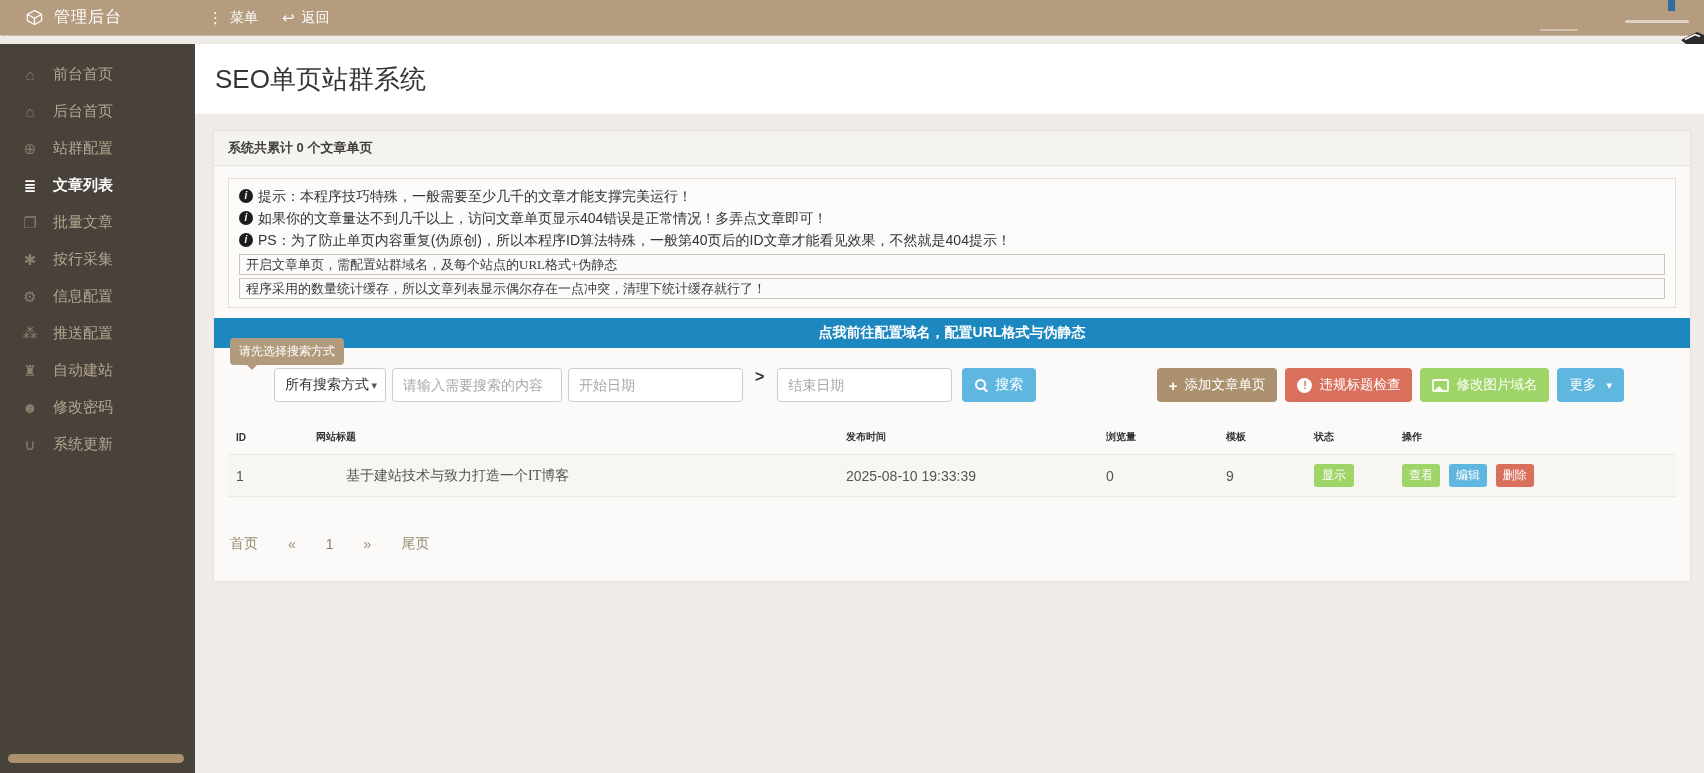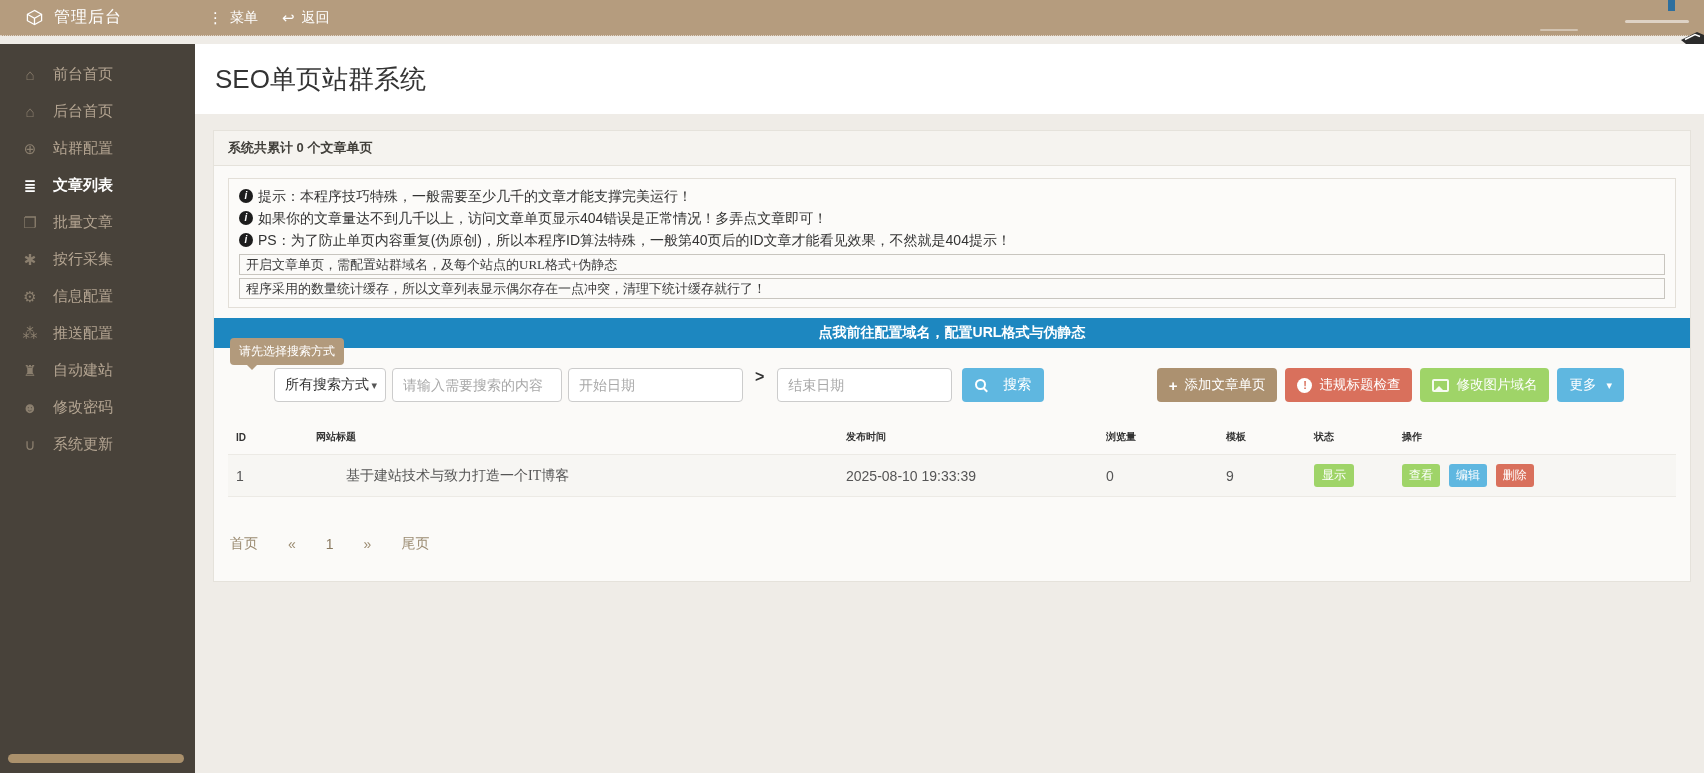--- a/index.html
+++ b/index.html
@@ -67,21 +67,21 @@
     padding:0 8px 0 10px;font-size:14px;color:#333;cursor:pointer;flex:none;}
   .sel .caret{font-size:11px;color:#555;}
   .inp{height:34px;border:1px solid #ccc;border-radius:4px;background:#fff;
     padding:0 10px;font-size:14px;color:#333;margin-left:6px;outline:none;
     font-family:"Liberation Sans","DejaVu Sans",sans-serif;}
   .inp::placeholder{color:#a9a9a9;}
   .inp.keyword{width:170px;}
   .inp.date{width:175px;}
   .datechev{font-weight:bold;color:#333;font-size:16px;margin:0 13px 0 12px;}
   .btn-search{margin-left:10px;height:34px;border:none;border-radius:4px;background:#5fb7e0;
-    color:#fff;font-size:14px;padding:0 13px;display:flex;align-items:center;gap:15px;cursor:pointer;}
+    color:#fff;font-size:14px;padding:0 13px;display:flex;align-items:center;gap:7px;cursor:pointer;}
   .mag{position:relative;width:13px;height:13px;display:inline-block;}
   .mag:before{content:"";position:absolute;width:7px;height:7px;border:2px solid #fff;
     border-radius:50%;left:0;top:0;}
   .mag:after{content:"";position:absolute;width:5px;height:2px;background:#fff;
     transform:rotate(45deg);left:8px;top:10px;}
   .actions{margin-left:auto;display:flex;gap:8px;margin-right:52px;}
   .abtn{height:34px;border:none;border-radius:4px;color:#fff;font-size:13.5px;
     padding:0 12px;display:flex;align-items:center;gap:7px;cursor:pointer;}
   .abtn.add{background:#ac9170;}
   .abtn.check{background:#d9705c;}

